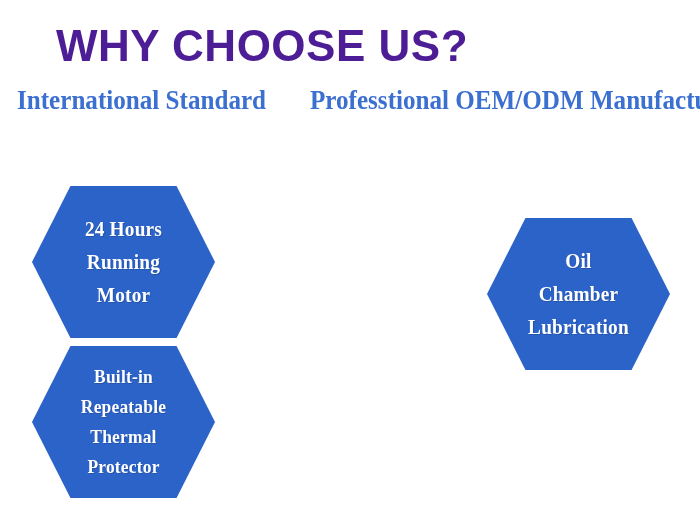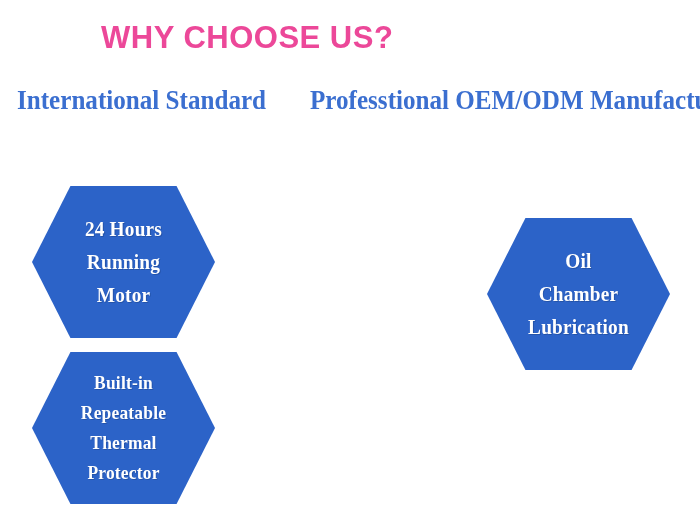--- a/index.html
+++ b/index.html
@@ -21,26 +21,25 @@
     background: #ffffff;
   }
 
   
   .page-title {
     position: absolute;
     left: 56px;
     top: -2px;
     font-family: "Liberation Sans", sans-serif;
     font-weight: bold;
-    font-size: 31px;
+    font-size: 44px;
     letter-spacing: 0.5px;
-    color: #ec4899;
+    color: #4c1d95;
     white-space: nowrap;
     line-height: 38px;
-    margin-left: 45px;
   }
 
   
   .col-heading {
     position: absolute;
     font-family: "Liberation Serif", serif;
     font-weight: bold;
     font-size: 27px;
     color: #3b6fd0;
     white-space: nowrap;
@@ -59,21 +58,21 @@
     width: 628px;
     height: 353px;
   }
   .hex-row {
     position: absolute;
     left: 0;
     width: 700px;
     height: 152px;
   }
   .hex-row.row-1 { top: 11px;  }
-  .hex-row.row-2 { top: 177px; }
+  .hex-row.row-2 { top: 171px; }
 
   .hex-cell {
     position: absolute;
     width: 183px;
     height: 152px;
   }
   .hex-cell.c-1 { left: 32px;  }
   .hex-cell.c-2 { left: 262px; }
   .hex-cell.c-3 { left: 487px; margin-top: 32px; }
 

